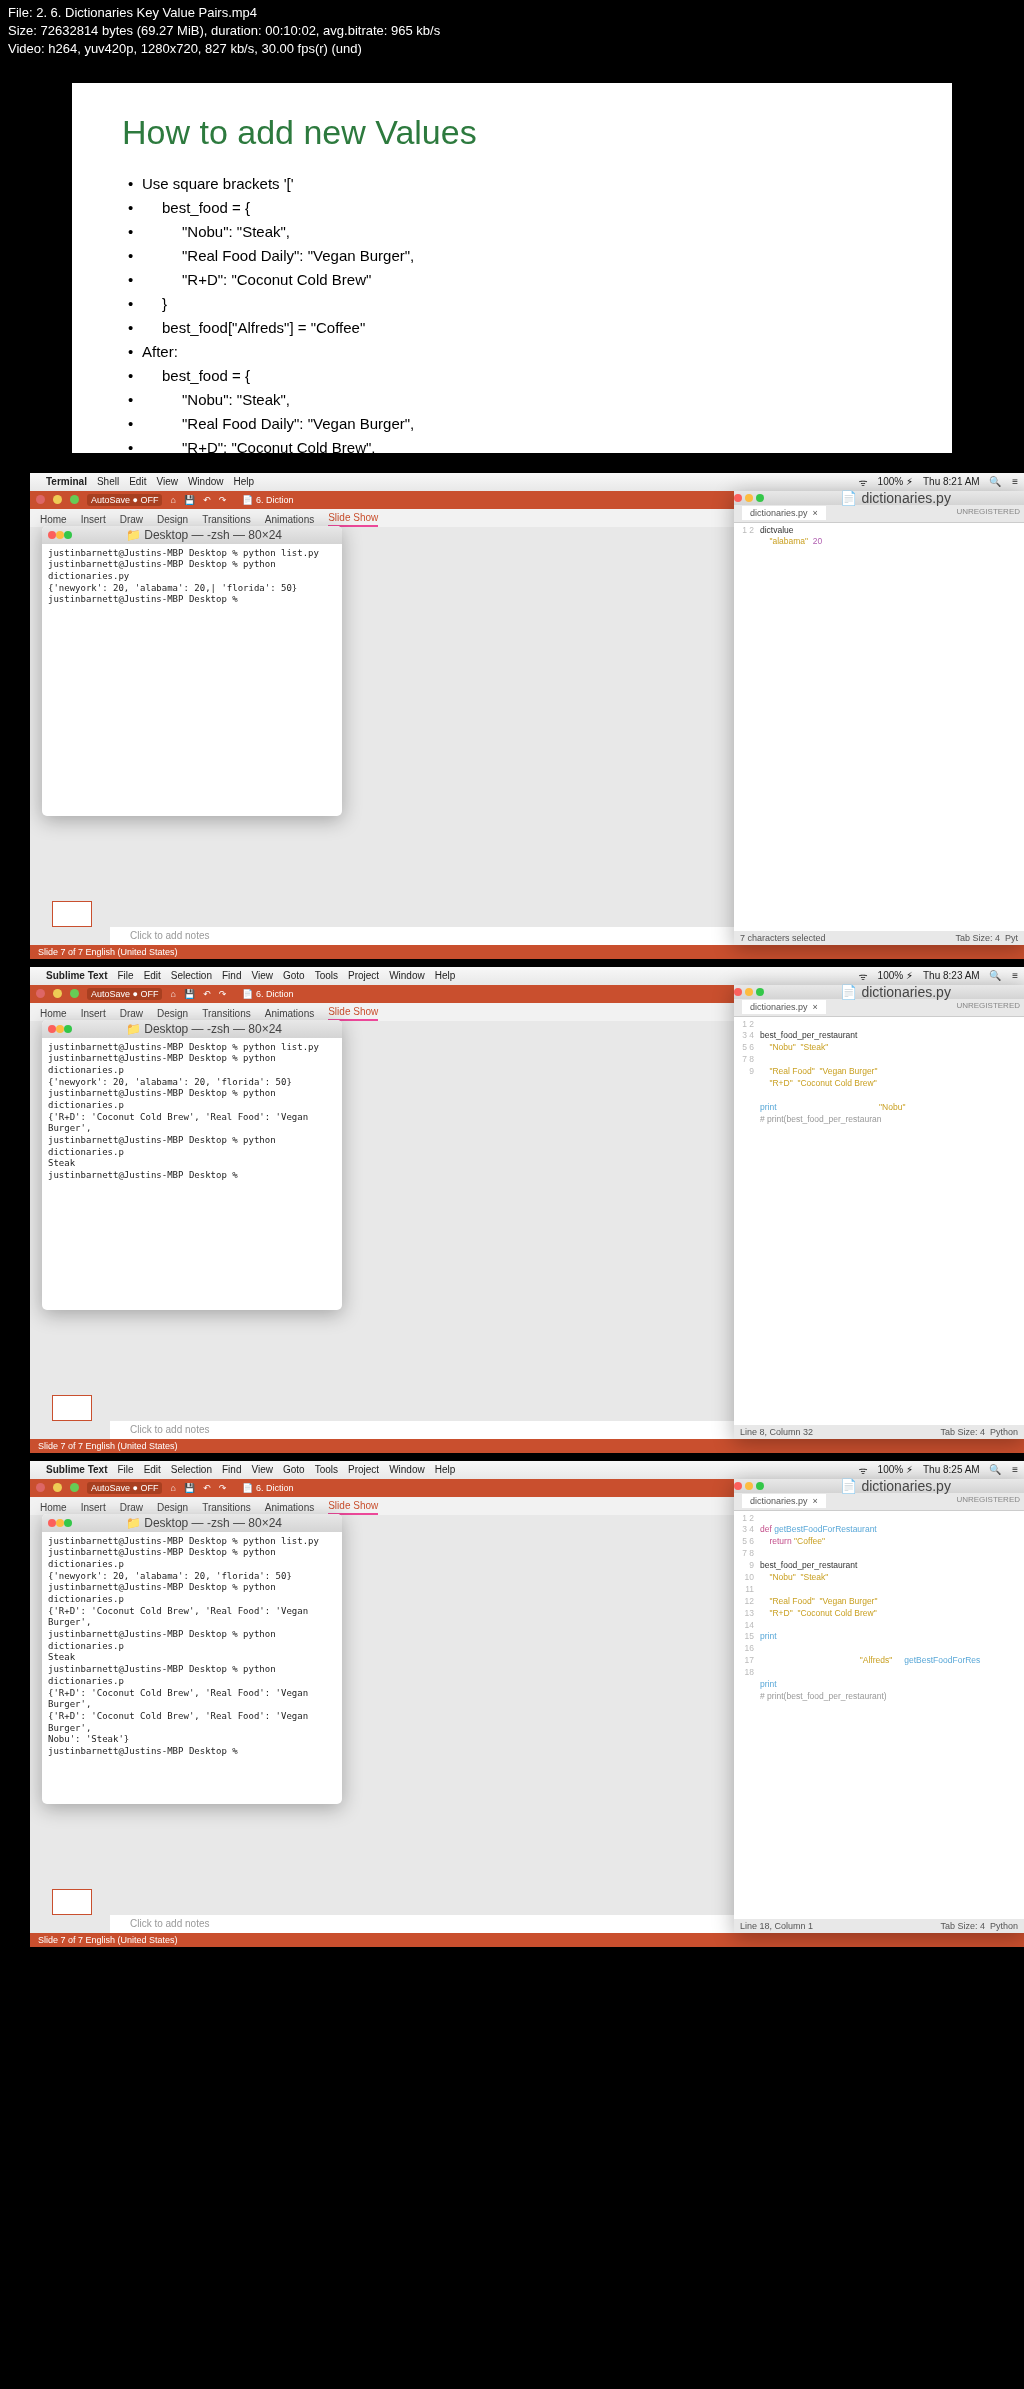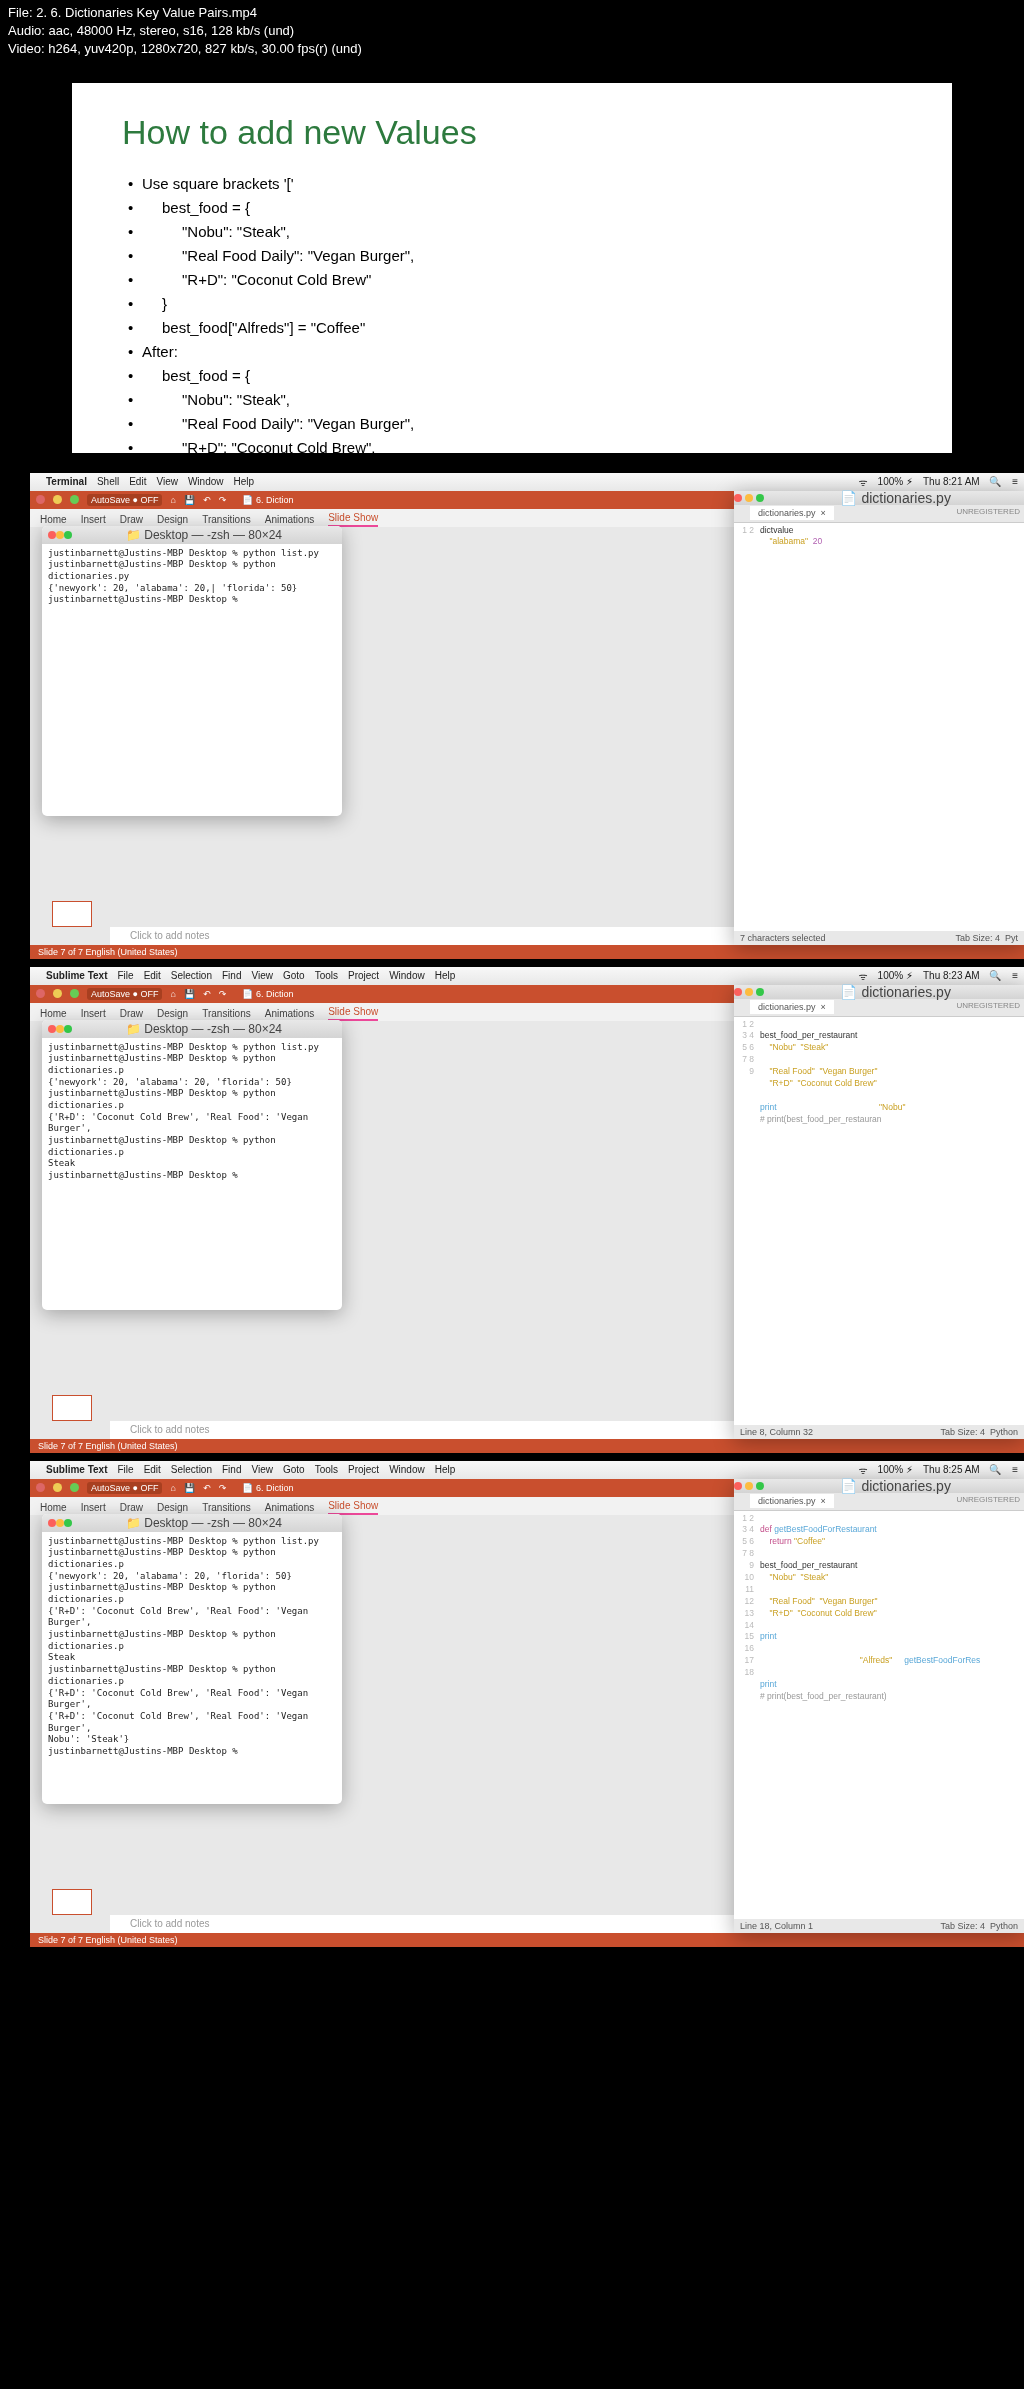--- a/index.html
+++ b/index.html
@@ -29,35 +29,35 @@
 .pp-status{position:absolute;left:0;right:0;bottom:0;height:14px;background:#c94f2e;color:#fff;font-size:9px;display:flex;align-items:center;padding:0 8px;gap:10px}
 .term{position:absolute;top:53px;left:42px;width:300px;height:290px;background:#fff;box-shadow:0 4px 20px rgba(0,0,0,.3);border-radius:5px;overflow:hidden}
 .term-title{height:18px;background:linear-gradient(#e8e8e8,#d4d4d4);display:flex;align-items:center;color:#444;font-size:12px;padding:0 6px;gap:0}
 .term-title .tdot{width:8px;height:8px;border-radius:50%}
 .term-title .tt{flex:1;text-align:center}
 .term-body{font-family:Menlo,monospace;font-size:9px;color:#222;padding:4px 6px;line-height:1.3;white-space:pre-wrap}
 .subl{position:absolute;top:18px;right:0;width:290px;bottom:14px;background:#fff;box-shadow:0 4px 20px rgba(0,0,0,.3)}
 .subl-top{height:14px;background:linear-gradient(#e8e8e8,#d4d4d4);display:flex;align-items:center;font-size:14px;color:#444;padding:0 0}
 .subl-top .tdot{width:8px;height:8px;border-radius:50%;margin-right:3px}
 .subl-unreg{position:absolute;right:4px;top:16px;font-size:8px;color:#888}
-.subl-tab{height:18px;background:#e8e8e8;display:flex;align-items:center;font-size:9px;padding:0 16px;color:#555;border-bottom:1px solid #ccc}
+.subl-tab{height:18px;background:#e8e8e8;display:flex;align-items:center;font-size:9px;padding:0 8px;color:#555;border-bottom:1px solid #ccc}
 .subl-tab span{background:#fff;padding:2px 8px}
 .subl-code{font-family:Menlo,monospace;font-size:8.5px;padding:2px 4px;line-height:1.4;display:flex}
 .subl-gutter{color:#bbb;text-align:right;padding-right:6px;width:22px}
 .subl-text{flex:1;white-space:pre;overflow:hidden}
 .subl-status{position:absolute;bottom:0;left:0;right:0;height:14px;background:#e8e8e8;color:#555;font-size:9px;display:flex;align-items:center;padding:0 6px}
 .subl-status .spacer{flex:1}
 .kw{color:#c34e8a}.fn{color:#5aa8d8}.str{color:#c9a022}.num{color:#b05fb0}.cm{color:#999}.var{color:#333}
 </style>
 </head>
 <body>
 
 <div class="meta">
   <div>File: 2. 6. Dictionaries Key Value Pairs.mp4</div>
-  <div>Audio: aac, 48000 Hz, stereo, s16, 128 kb/s (und)</div>
+  <div>Size: 72632814 bytes (69.27 MiB), duration: 00:10:02, avg.bitrate: 965 kb/s</div>
   <div>Video: h264, yuv420p, 1280x720, 827 kb/s, 30.00 fps(r) (und)</div>
 </div>
 
 <div class="slide1">
   <h1>How to add new Values</h1>
   <ul>
     <li>Use square brackets '['</li>
     <li class="l2">best_food = {</li>
     <li class="l3">"Nobu": "Steak",</li>
     <li class="l3">"Real Food Daily": "Vegan Burger",</li>

